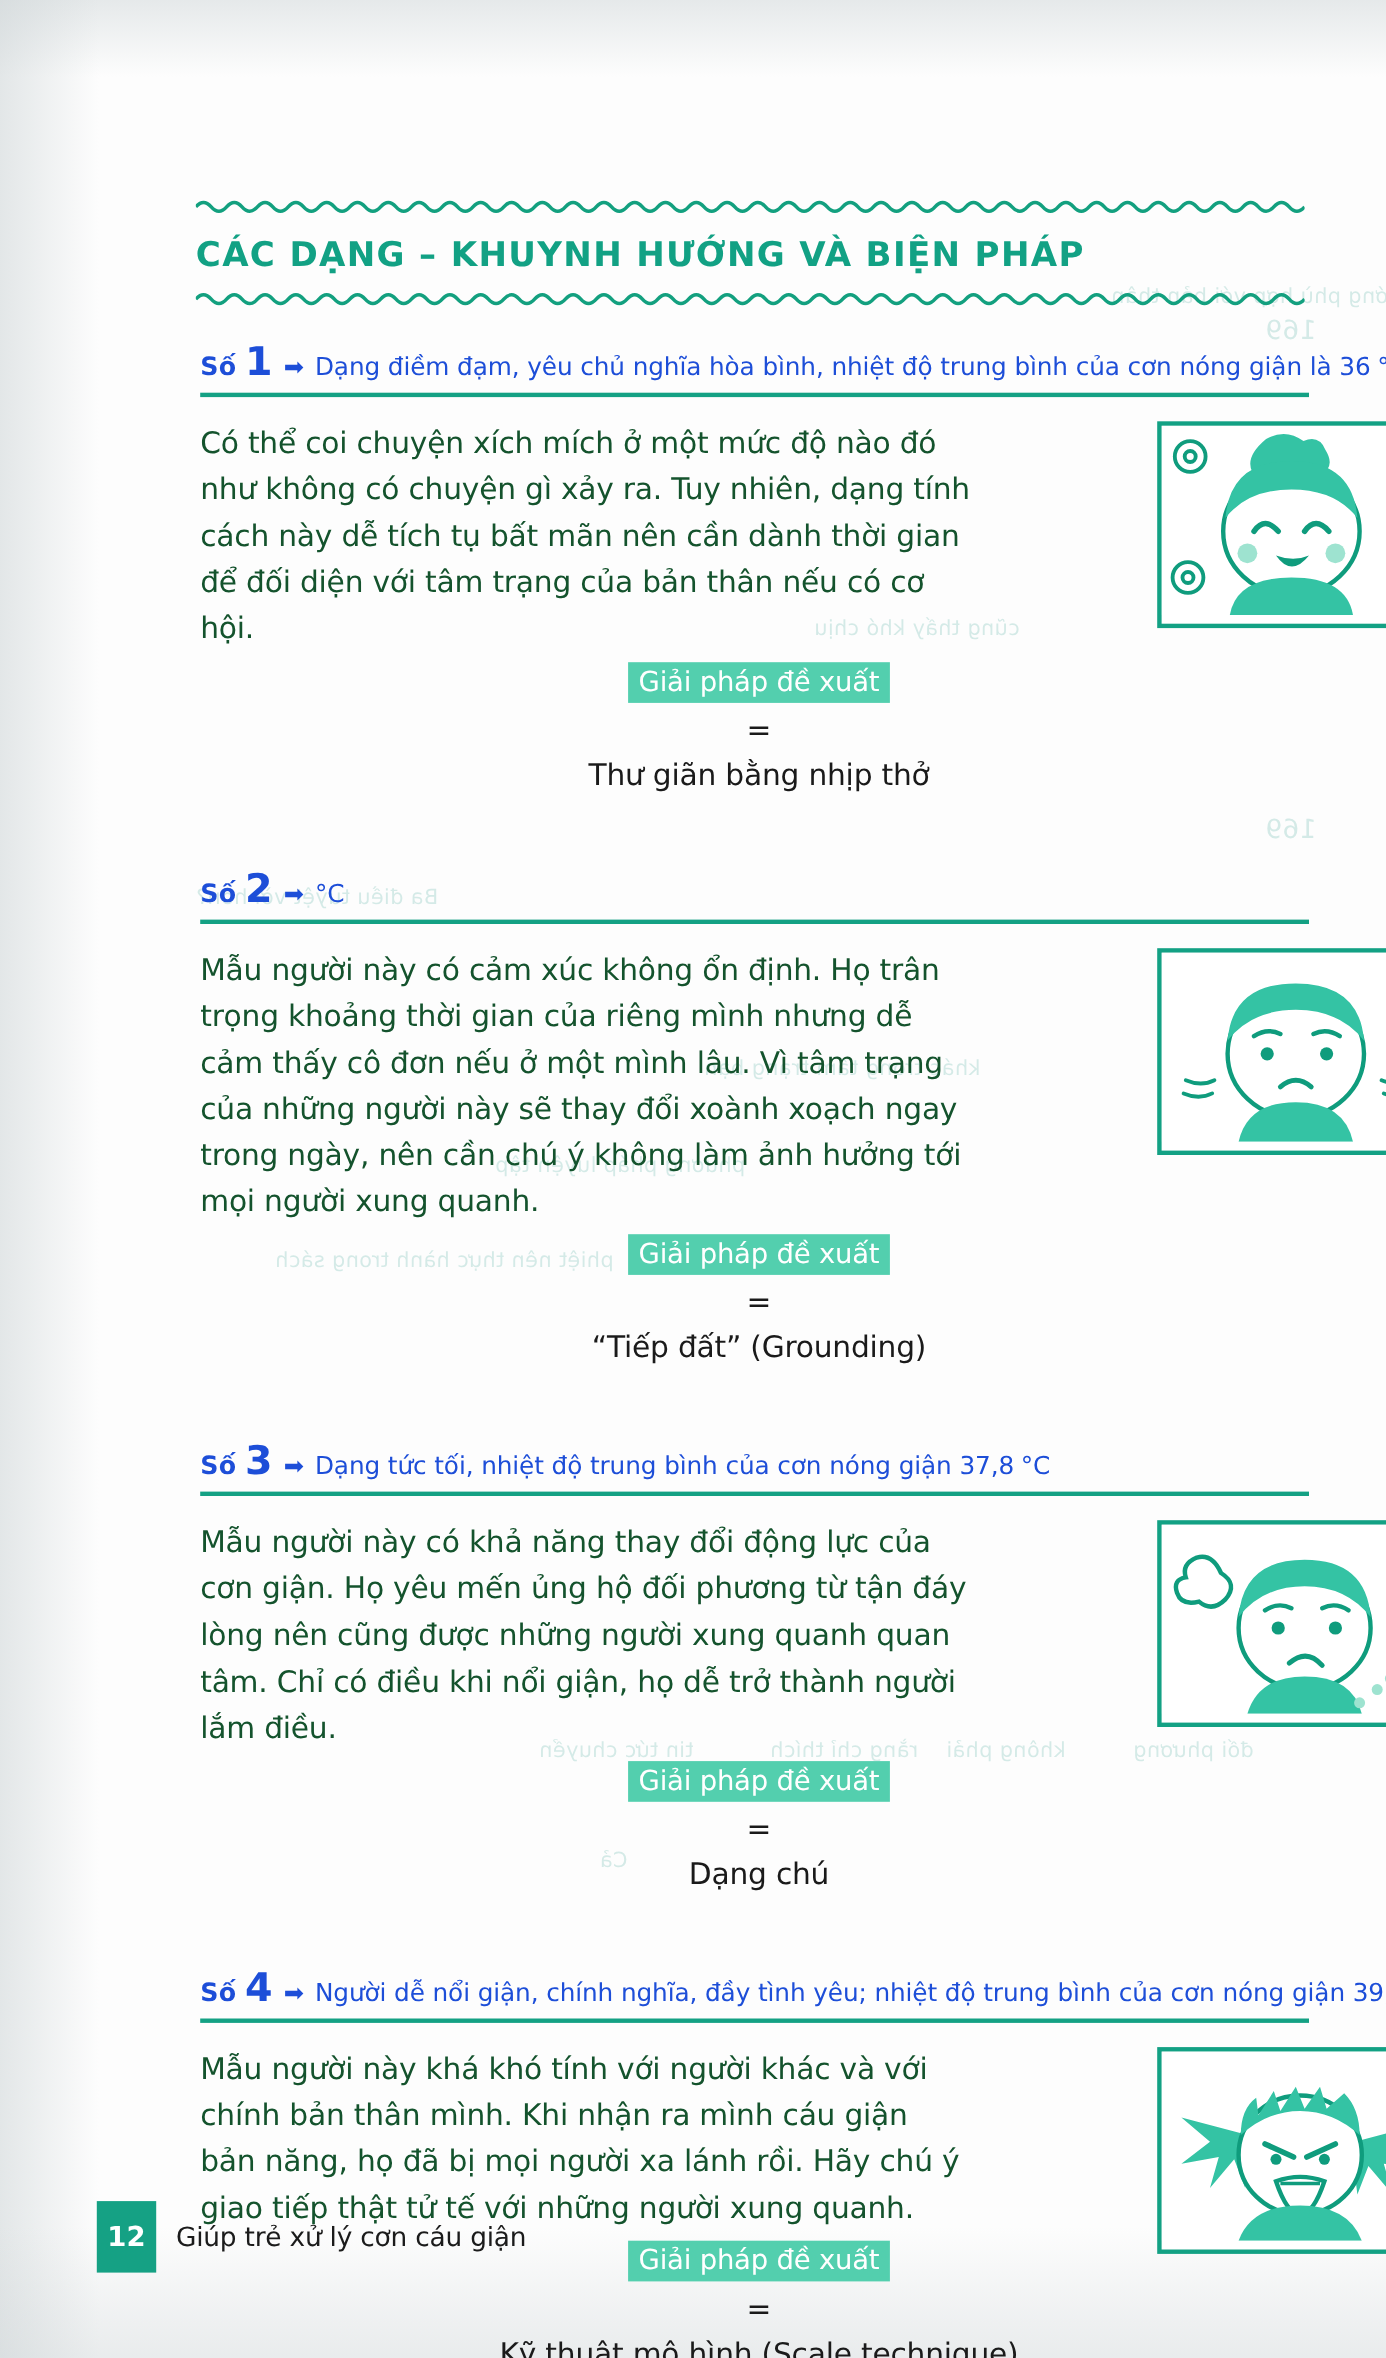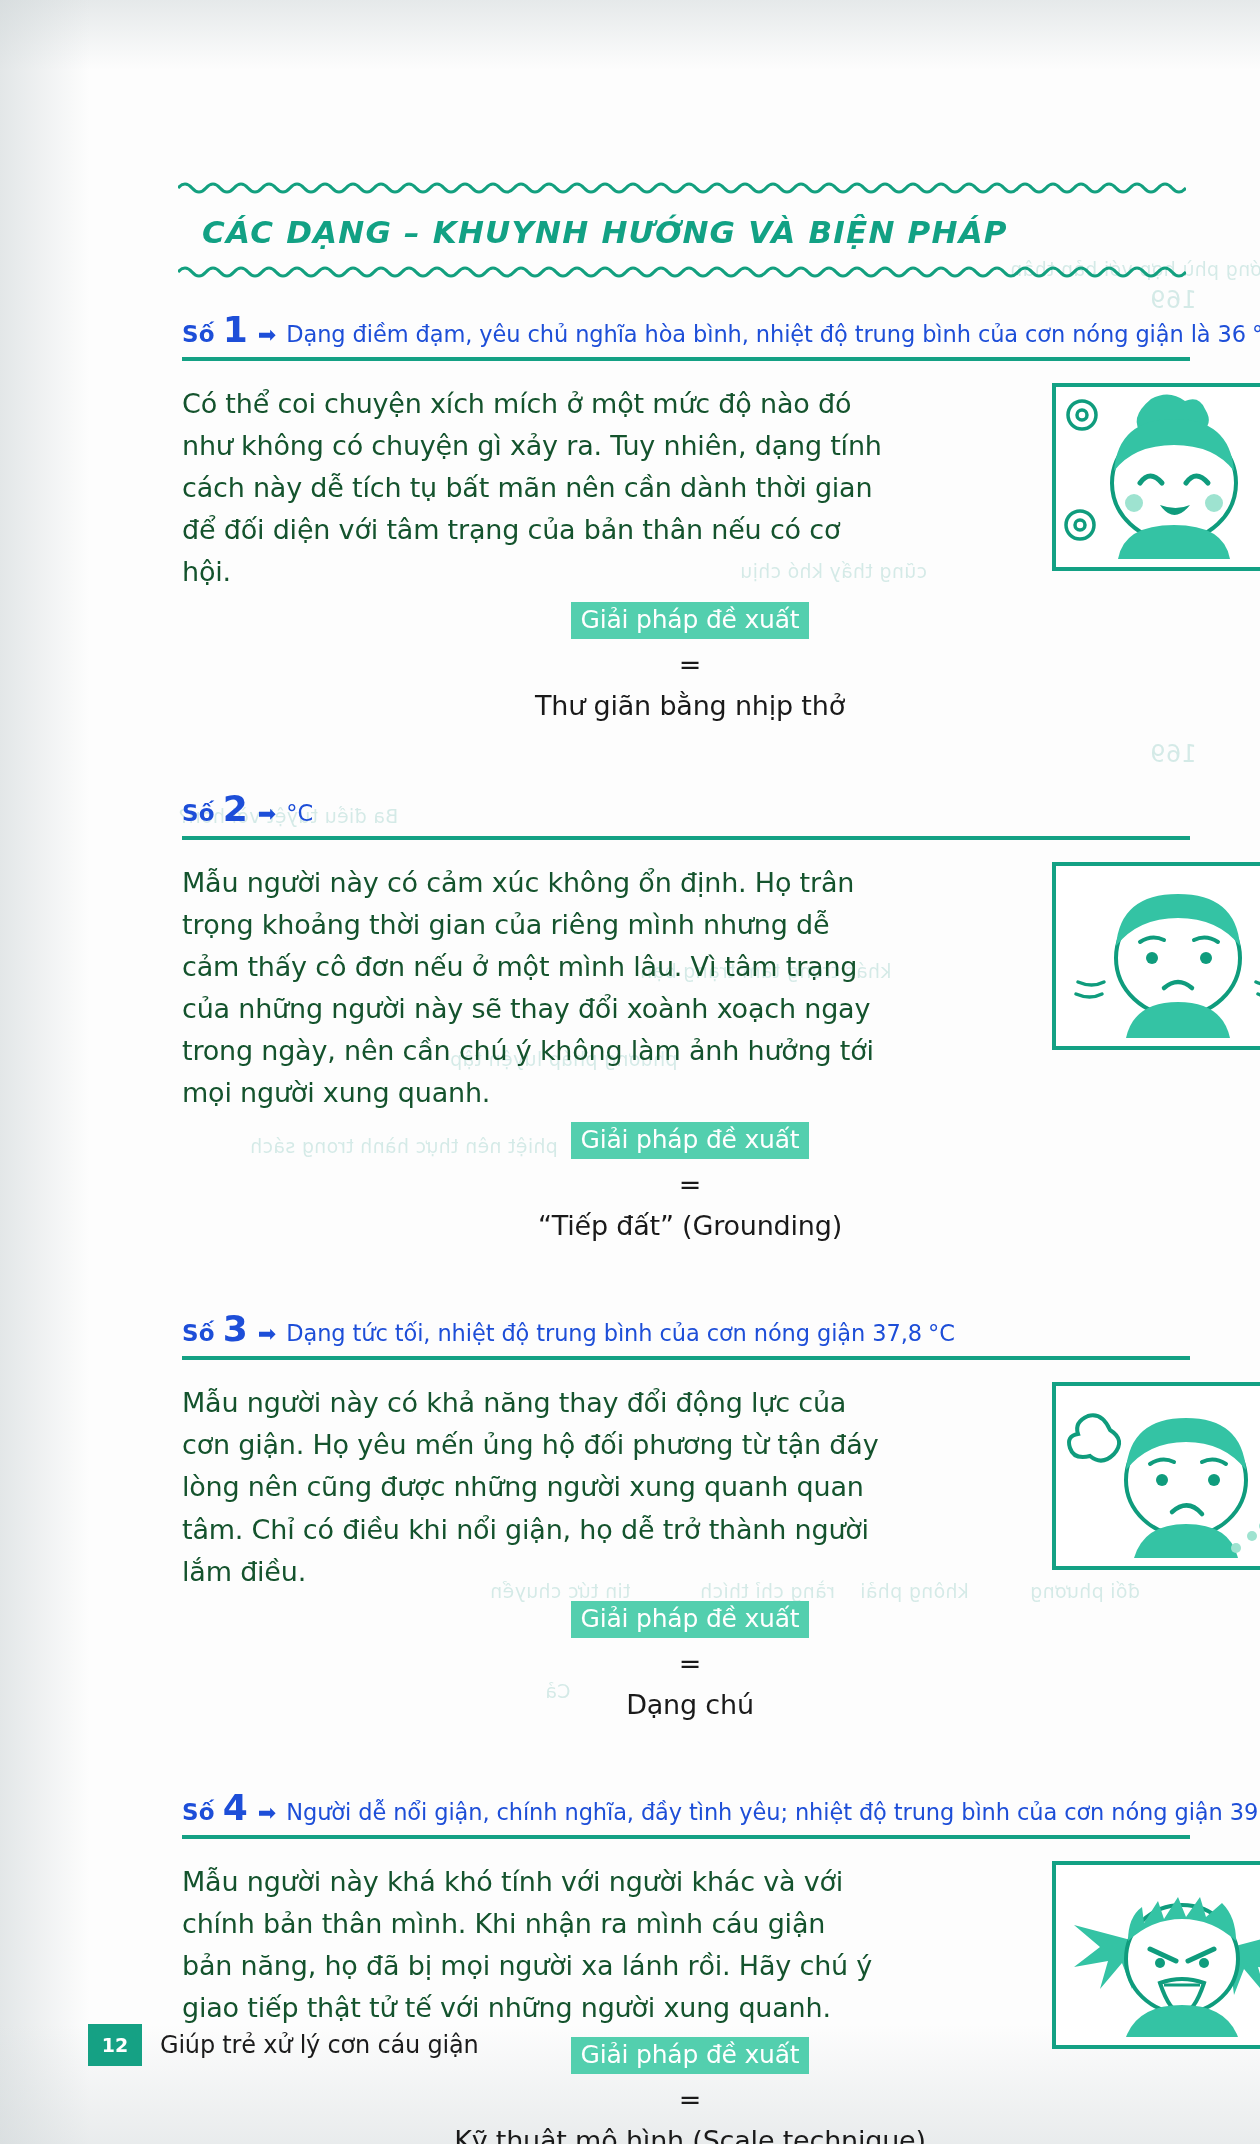--- a/index.html
+++ b/index.html
@@ -68,23 +68,22 @@
     width: 1008px;
     color: #13a07f;
   }
   .wave svg { display: block; }
 
   .title {
     color: #12a184;
     font-weight: 800;
     font-size: 31px;
     letter-spacing: 1.2px;
-    margin: 18px 0 14px 24px;
+    margin: 18px 0 14px 0;
     font-family: "DejaVu Sans", "Liberation Sans", sans-serif;
-    font-style: italic;
   }
 
   
   .type-head {
     display: flex;
     align-items: baseline;
     gap: 6px;
     color: #1d4ed8;
     margin-top: 34px;
     margin-left: 4px;
@@ -173,24 +172,24 @@
   .footer {
     position: absolute;
     left: 88px;
     bottom: 78px;
     display: flex;
     align-items: center;
     gap: 18px;
   }
   .pagenum {
     width: 54px;
-    height: 42px;
+    height: 65px;
     background: #15a184;
     color: #fff;
-    font-size: 19px;
+    font-size: 25px;
     display: flex;
     align-items: center;
     justify-content: center;
     font-weight: 600;
   }
   .footer-text {
     font-size: 24px;
     color: #1b1b1b;
     letter-spacing: -.2px;
   }

